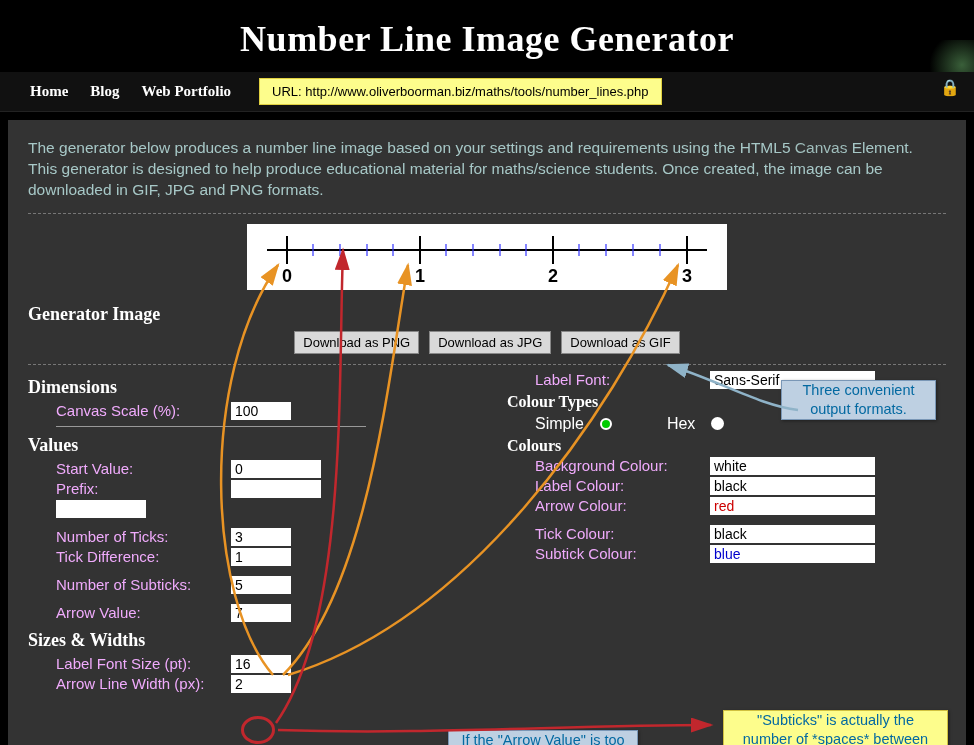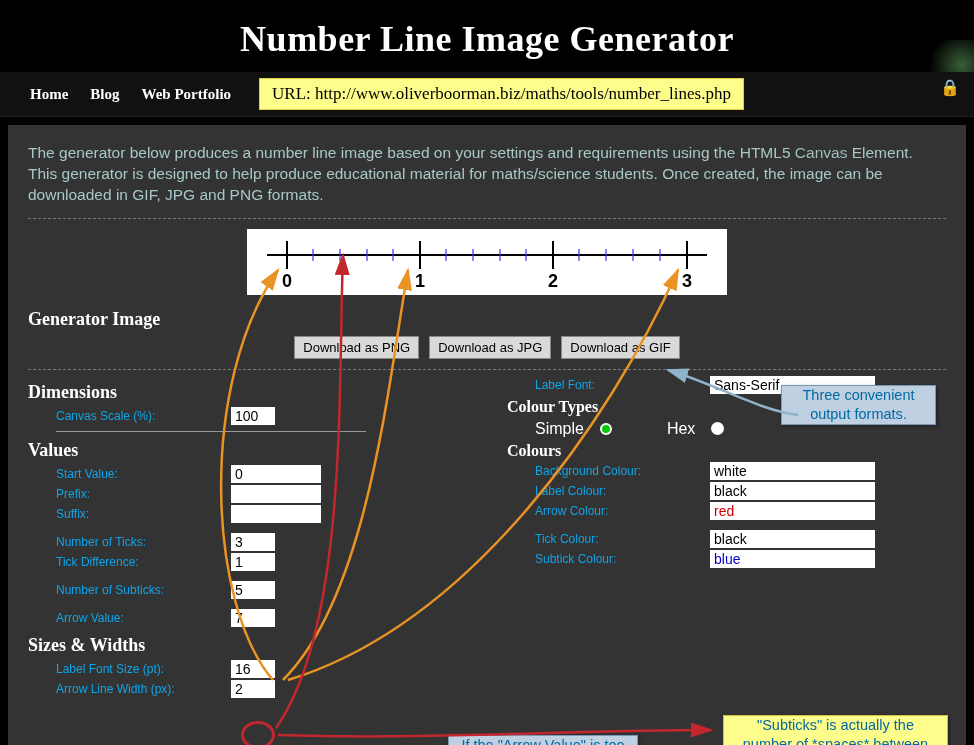--- a/index.html
+++ b/index.html
@@ -34,22 +34,22 @@
     font-size: 15px;
     color: #fff;
     margin-right: 22px;
     cursor: pointer;
   }
   .url-box {
     background: #fdfd8c;
     color: #000;
     border: 1px solid #e0d040;
     padding: 5px 12px;
-    font-size: 17px;
-    font-family: Liberation Serif, serif;
+    font-size: 13px;
+    font-family: Liberation Sans, sans-serif;
     margin-left: 6px;
   }
   .nav-lock {
     position: absolute;
     right: 14px;
     top: 6px;
     color: #e6a637;
     font-size: 16px;
   }
   .content {
@@ -112,34 +112,34 @@
   .col { flex: 1; }
   .row {
     display: flex;
     align-items: center;
     margin: 2px 0;
     padding-left: 28px;
   }
   .row.noindent { padding-left: 0;}
   .lbl {
     width: 175px;
-    font-size: 12px;
-    color: #0ea5e9;
+    font-size: 15px;
+    color: #f0abfc;
   }
   .inp {
     background: #fff;
     border: none;
     color: #000;
     font-size: 14px;
     padding: 1px 4px;
     width: 90px;
     height: 18px;
   }
   .inp.wide { width: 165px; }
-  .inp.small { width: 44px; }
+  .inp.small { width: 60px; }
   .inp.val-red { color: #c00; }
   .inp.val-blue { color: #00c; }
   .col-right-heading {
     font-family: Georgia, serif;
     font-weight: bold;
     font-size: 16px;
     margin: 4px 0 2px 0;
   }
   .annot {
     position: absolute;
@@ -274,21 +274,20 @@
       <div class="section-title">Values</div>
       <div class="row">
           <span class="lbl">Start Value:</span>
           <input class="inp" value="0" style="">
         </div>
       <div class="row">
           <span class="lbl">Prefix:</span>
           <input class="inp" value="" style="">
         </div>
       <div class="row">
-          <span class="lbl">Suffix:</span>
           <input class="inp" value="" style="">
         </div>
       <div style="height:6px"></div>
       <div class="row">
           <span class="lbl">Number of Ticks:</span>
           <input class="inp small" value="3" style="">
         </div>
       <div class="row">
           <span class="lbl">Tick Difference:</span>
           <input class="inp small" value="1" style="">

